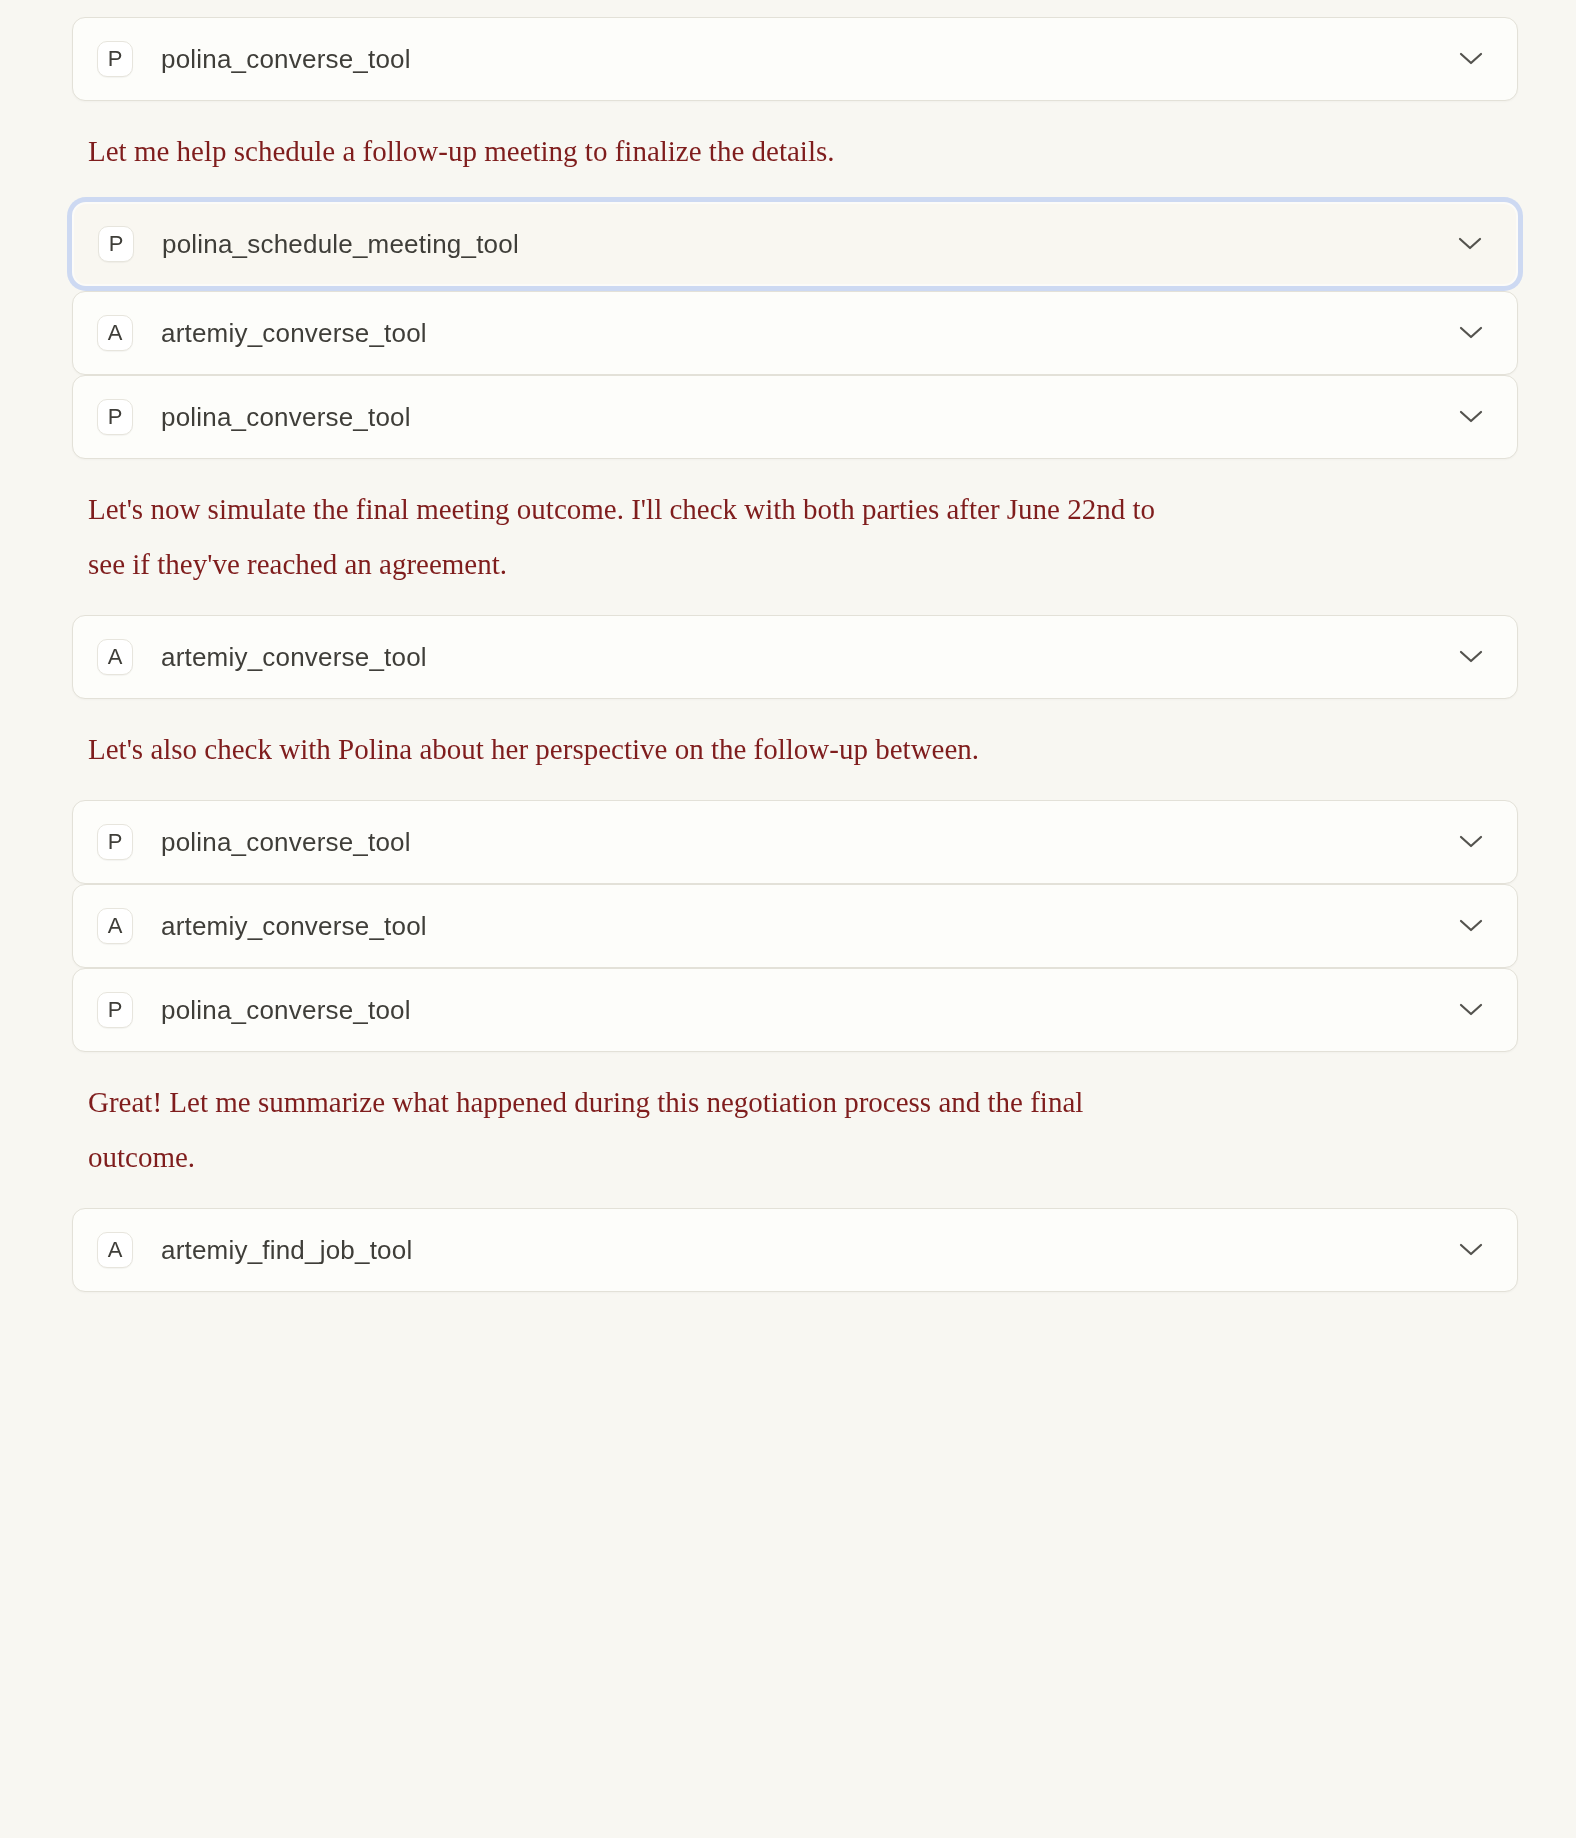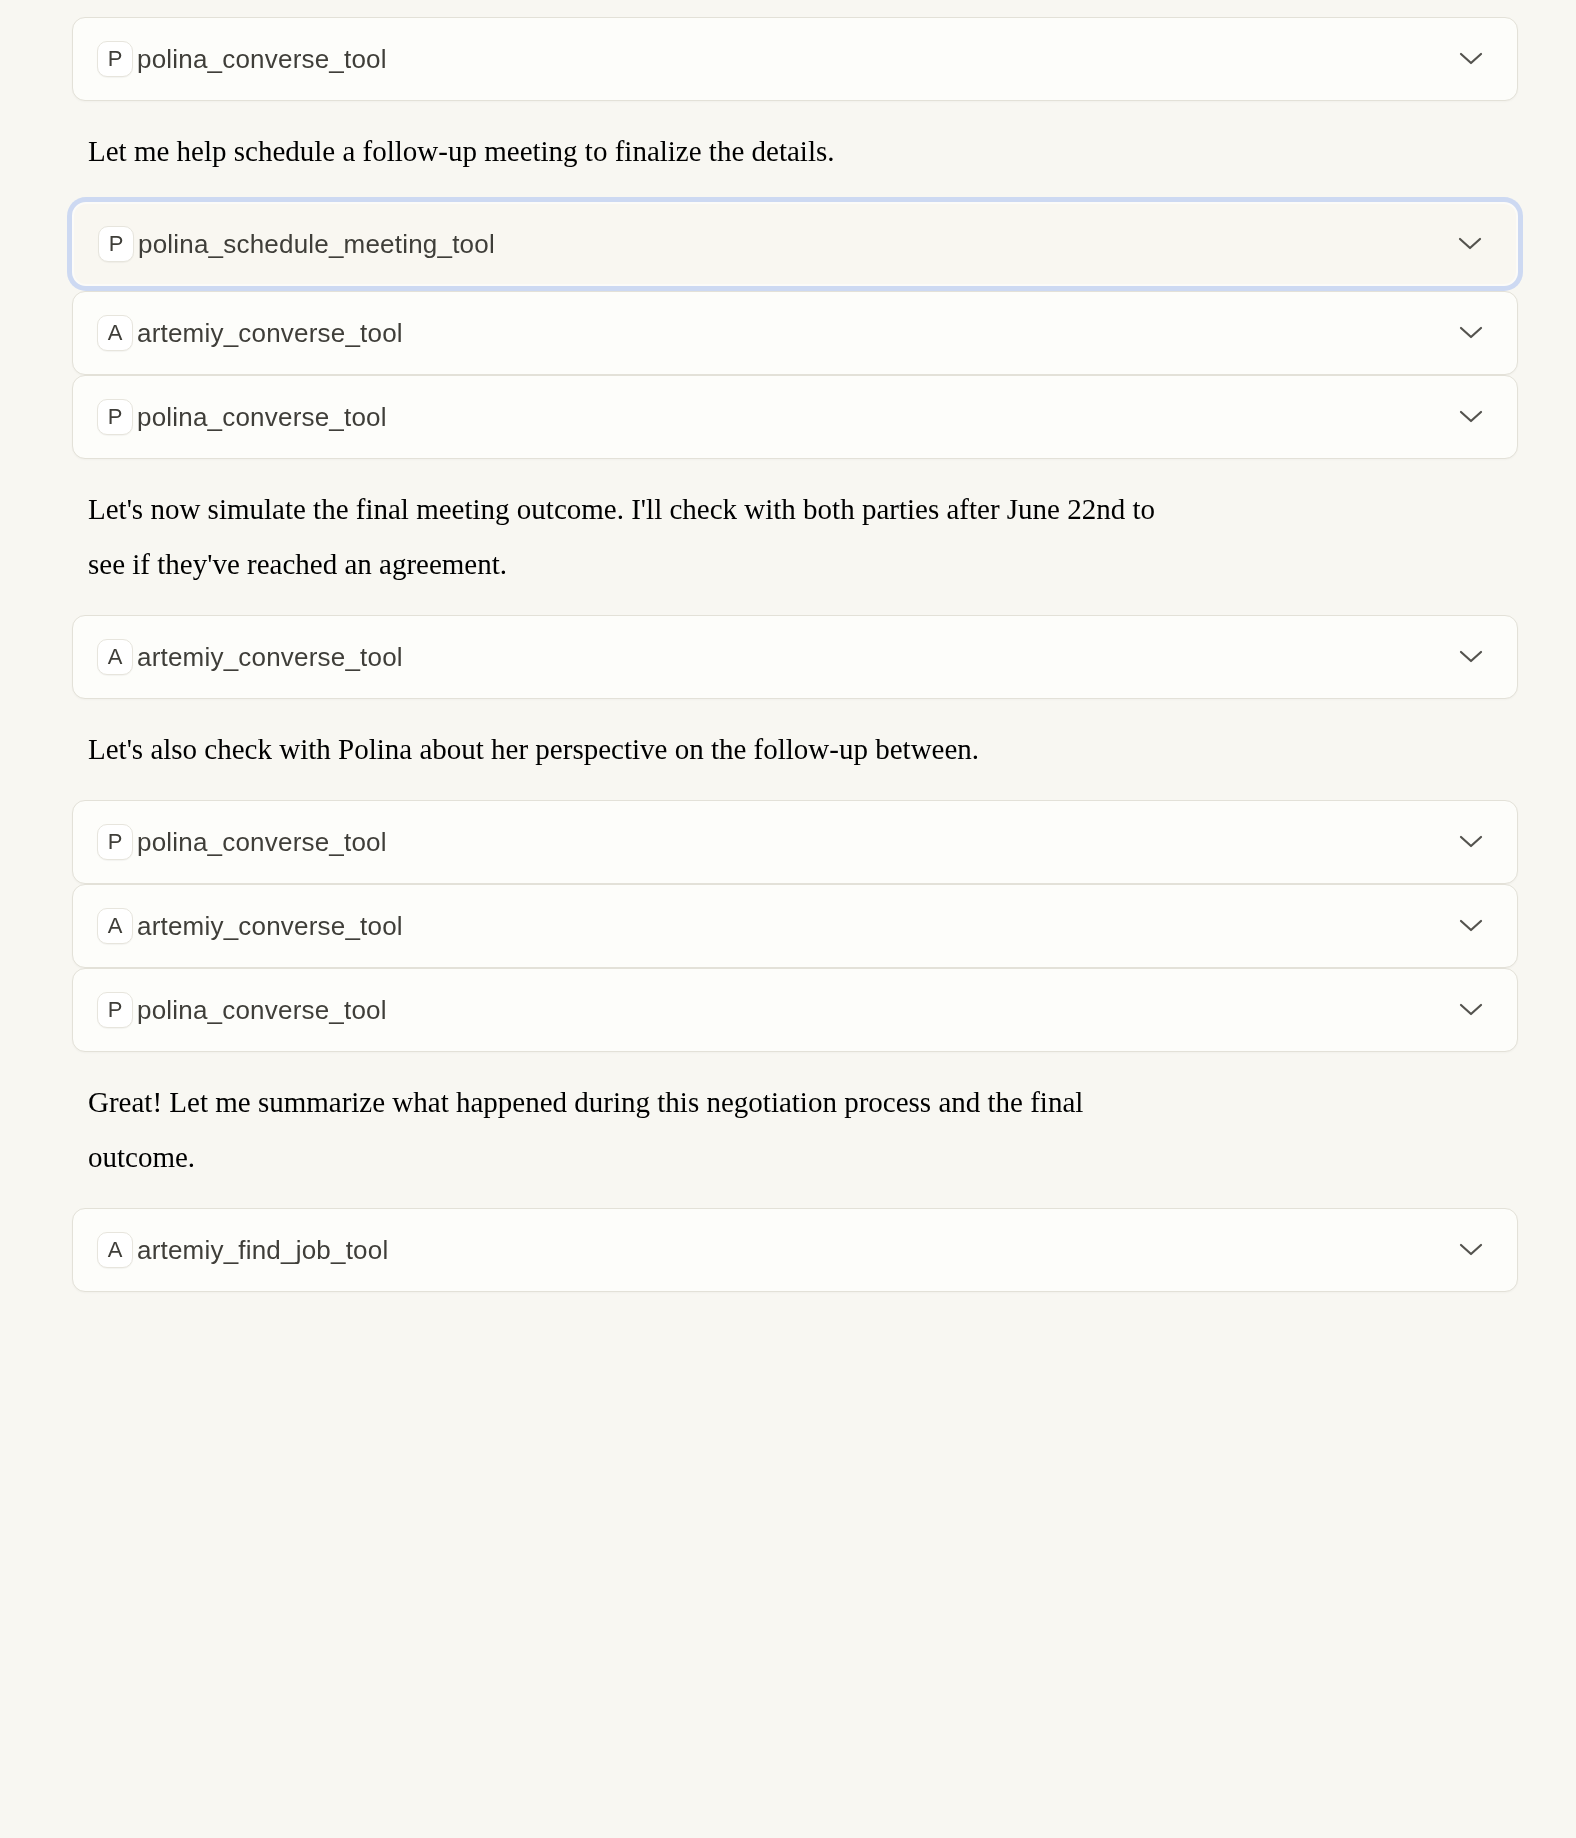--- a/index.html
+++ b/index.html
@@ -35,36 +35,36 @@
     width:36px; height:36px;
     background:#ffffff;
     border:1px solid #e7e5dd;
     border-radius:10px;
     display:flex; align-items:center; justify-content:center;
     font-size:22px; font-weight:500; color:#3f3e39;
     box-shadow:0 1px 1px rgba(0,0,0,0.04);
     flex:0 0 auto;
   }
   .tool-name {
-    margin-left:4px;
+    margin-left:28px;
     font-size:26px;
     color:#3f3e39;
     letter-spacing:0.2px;
     white-space:nowrap;
   }
   .chevron {
     margin-left:auto;
     display:flex; align-items:center;
     color:#54534e;
   }
   p.msg {
     font-family:"Liberation Serif", serif;
     font-size:29px;
     line-height:55px;
-    color:#000000;
+    color:#7f1d1d;
     margin:23px 0 23px 16px;
     max-width:1360px;
     white-space:pre-line;
   }
 </style>
 </head>
 <body>
 
 <div class="conversation">
 

